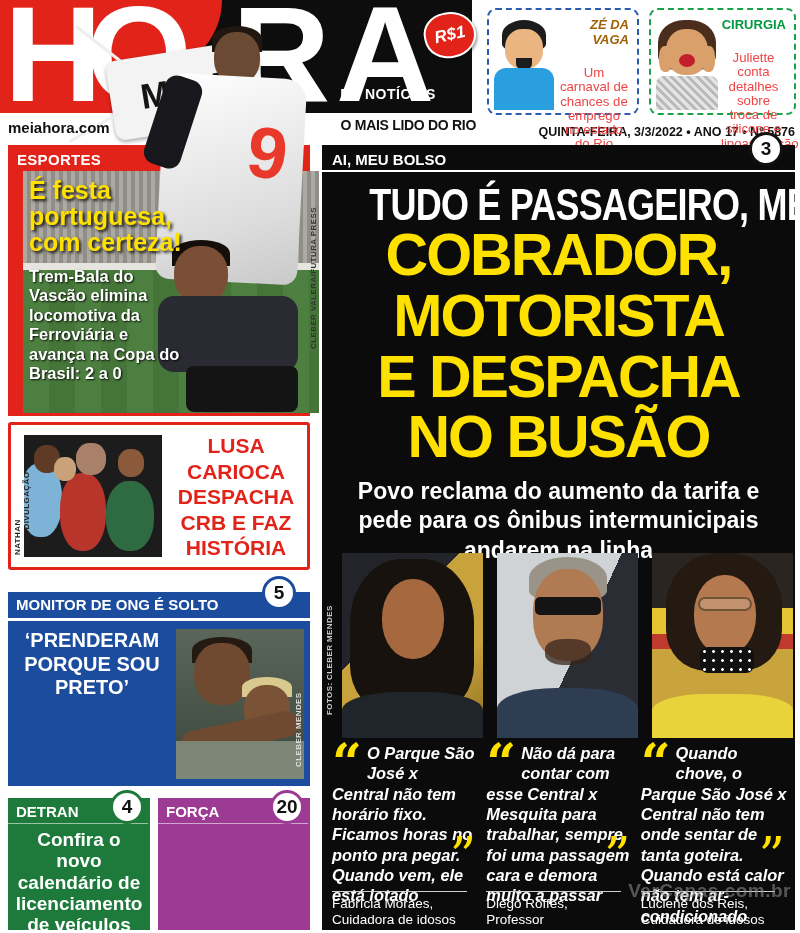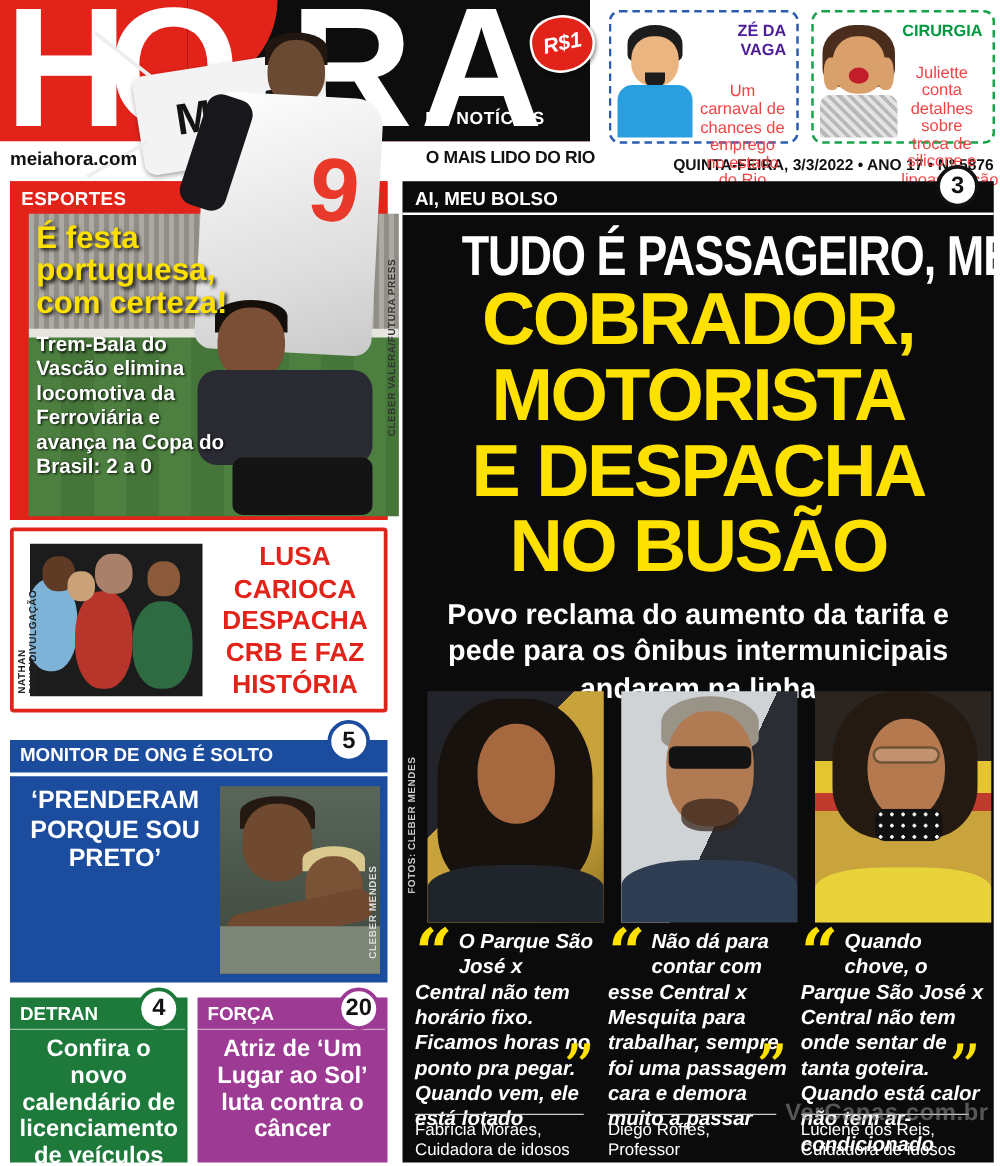--- a/index.html
+++ b/index.html
@@ -54,21 +54,21 @@
              border-radius:16px; }
   .p-shorts { position:absolute; left:28px; top:348px; width:112px; height:46px; background:#141414;
               border-radius:8px; }
 
   
   .teaser { position:absolute; top:8px; height:107px; background:#fff; border-radius:9px;
             padding:7px 8px 5px 70px; text-align:right; }
   #teaser-0 { left:487px; width:152px; border:2px dashed #2b5cb0; }
   #teaser-1 { left:649px; width:147px; border:2px dashed #17a34a; }
   .t-kicker { font-size:13px; font-weight:900; }
-  #teaser-0 .t-kicker { color:#4c1d95; }
+  #teaser-0 .t-kicker { color:#a16207;font-style:italic; }
   #teaser-1 .t-kicker { color:#00993f; }
   .t-text { font-size:13.2px; color:#ef4444; line-height:1.08; margin-top:19px;text-align:center; }
   .t-page { font-size:11px; font-weight:900; color:#111; margin-top:2px; }
   .t-art { position:absolute; left:5px; top:10px; width:62px; height:90px; }
   .ze-hair { position:absolute; left:8px; top:0; width:44px; height:30px; background:#1c1c1c;
              border-radius:50% 50% 20% 20%; }
   .ze-face { position:absolute; left:11px; top:9px; width:38px; height:40px; background:#eab580;
              border-radius:45%; }
   .ze-beard { position:absolute; left:22px; top:38px; width:16px; height:12px; background:#1c1c1c;
               border-radius:0 0 50% 50%; }
@@ -343,21 +343,20 @@
       <div class="mini-head">Confira o novo calendário de licenciamento de veículos</div>
     </div>
   </div>
 
   <div class="mini-box" id="forca">
     <div class="mini-badge">
       <div class="badge">20</div>
     </div>
     <div class="mini-body">
       <div class="mini-bar">FORÇA</div>
-      <div class="mini-head">Atriz de ‘Um Lugar ao Sol’ luta contra o câncer</div>
     </div>
   </div>
 
   <div id="main">
     <div class="mn-badge">
       <div class="badge">3</div>
     </div>
     <div class="mn-bar">AI, MEU BOLSO</div>
     <div class="mn-kicker">TUDO É PASSAGEIRO, MENOS</div>
 

